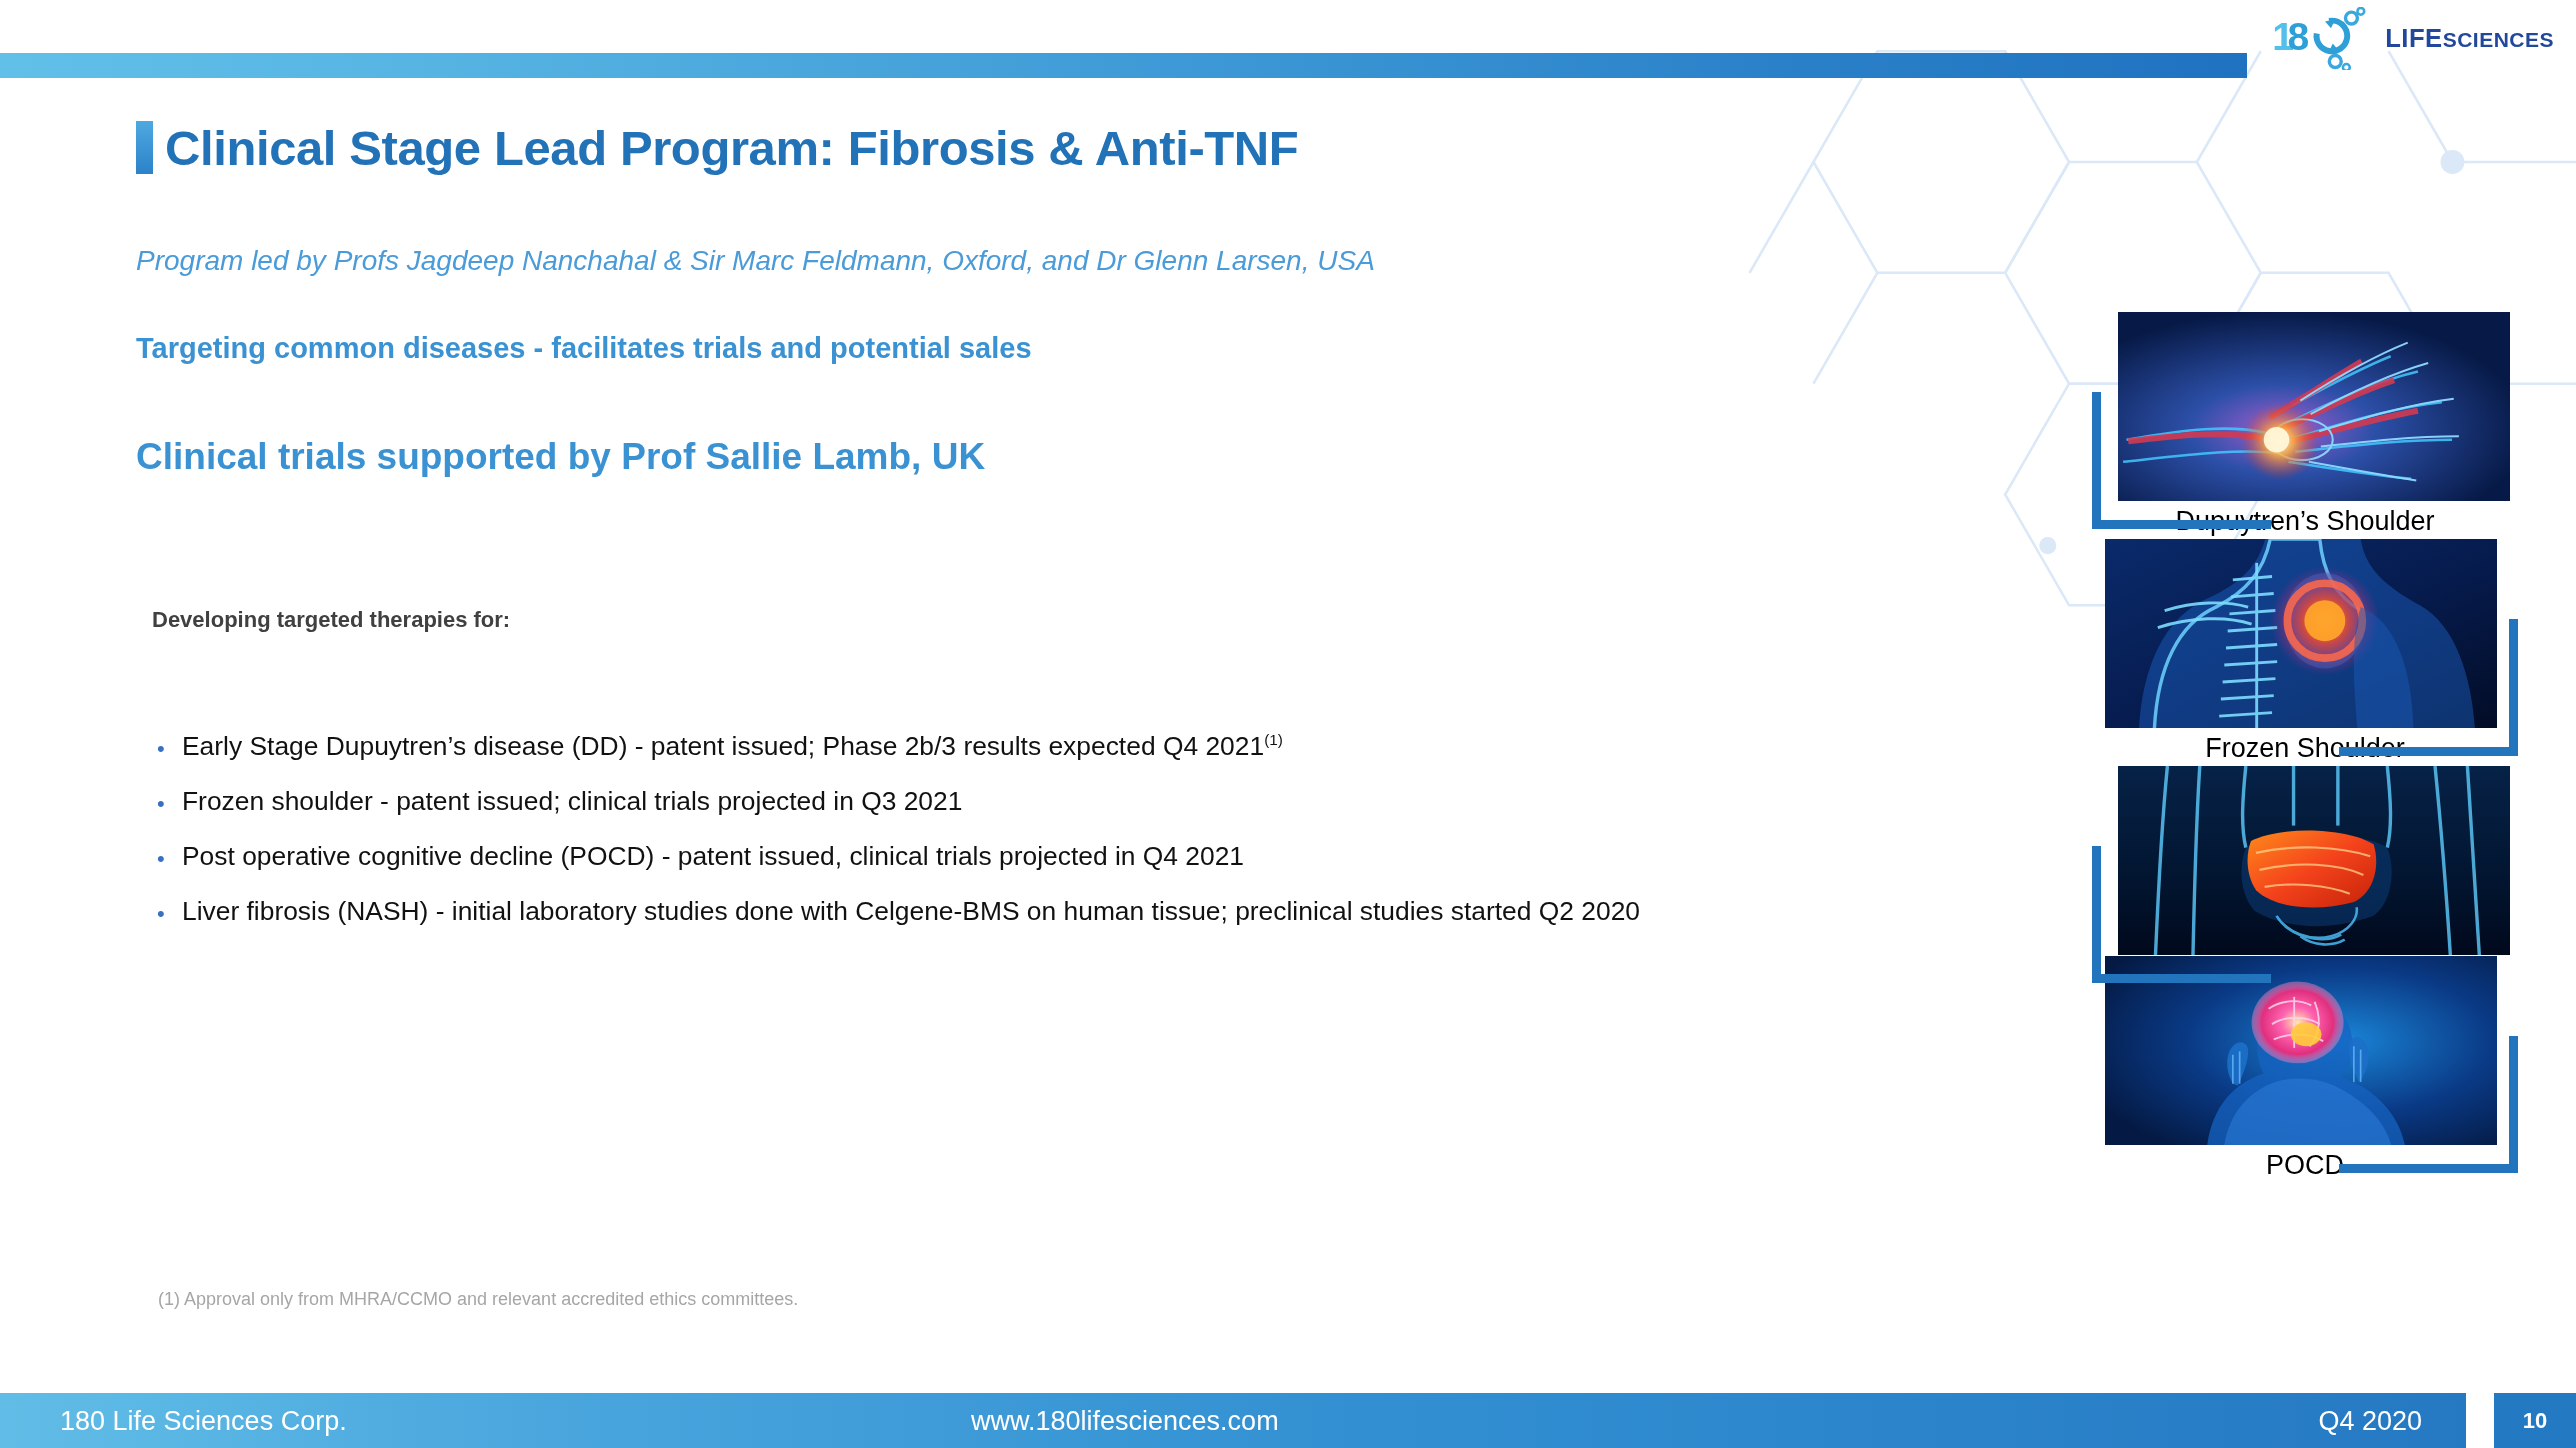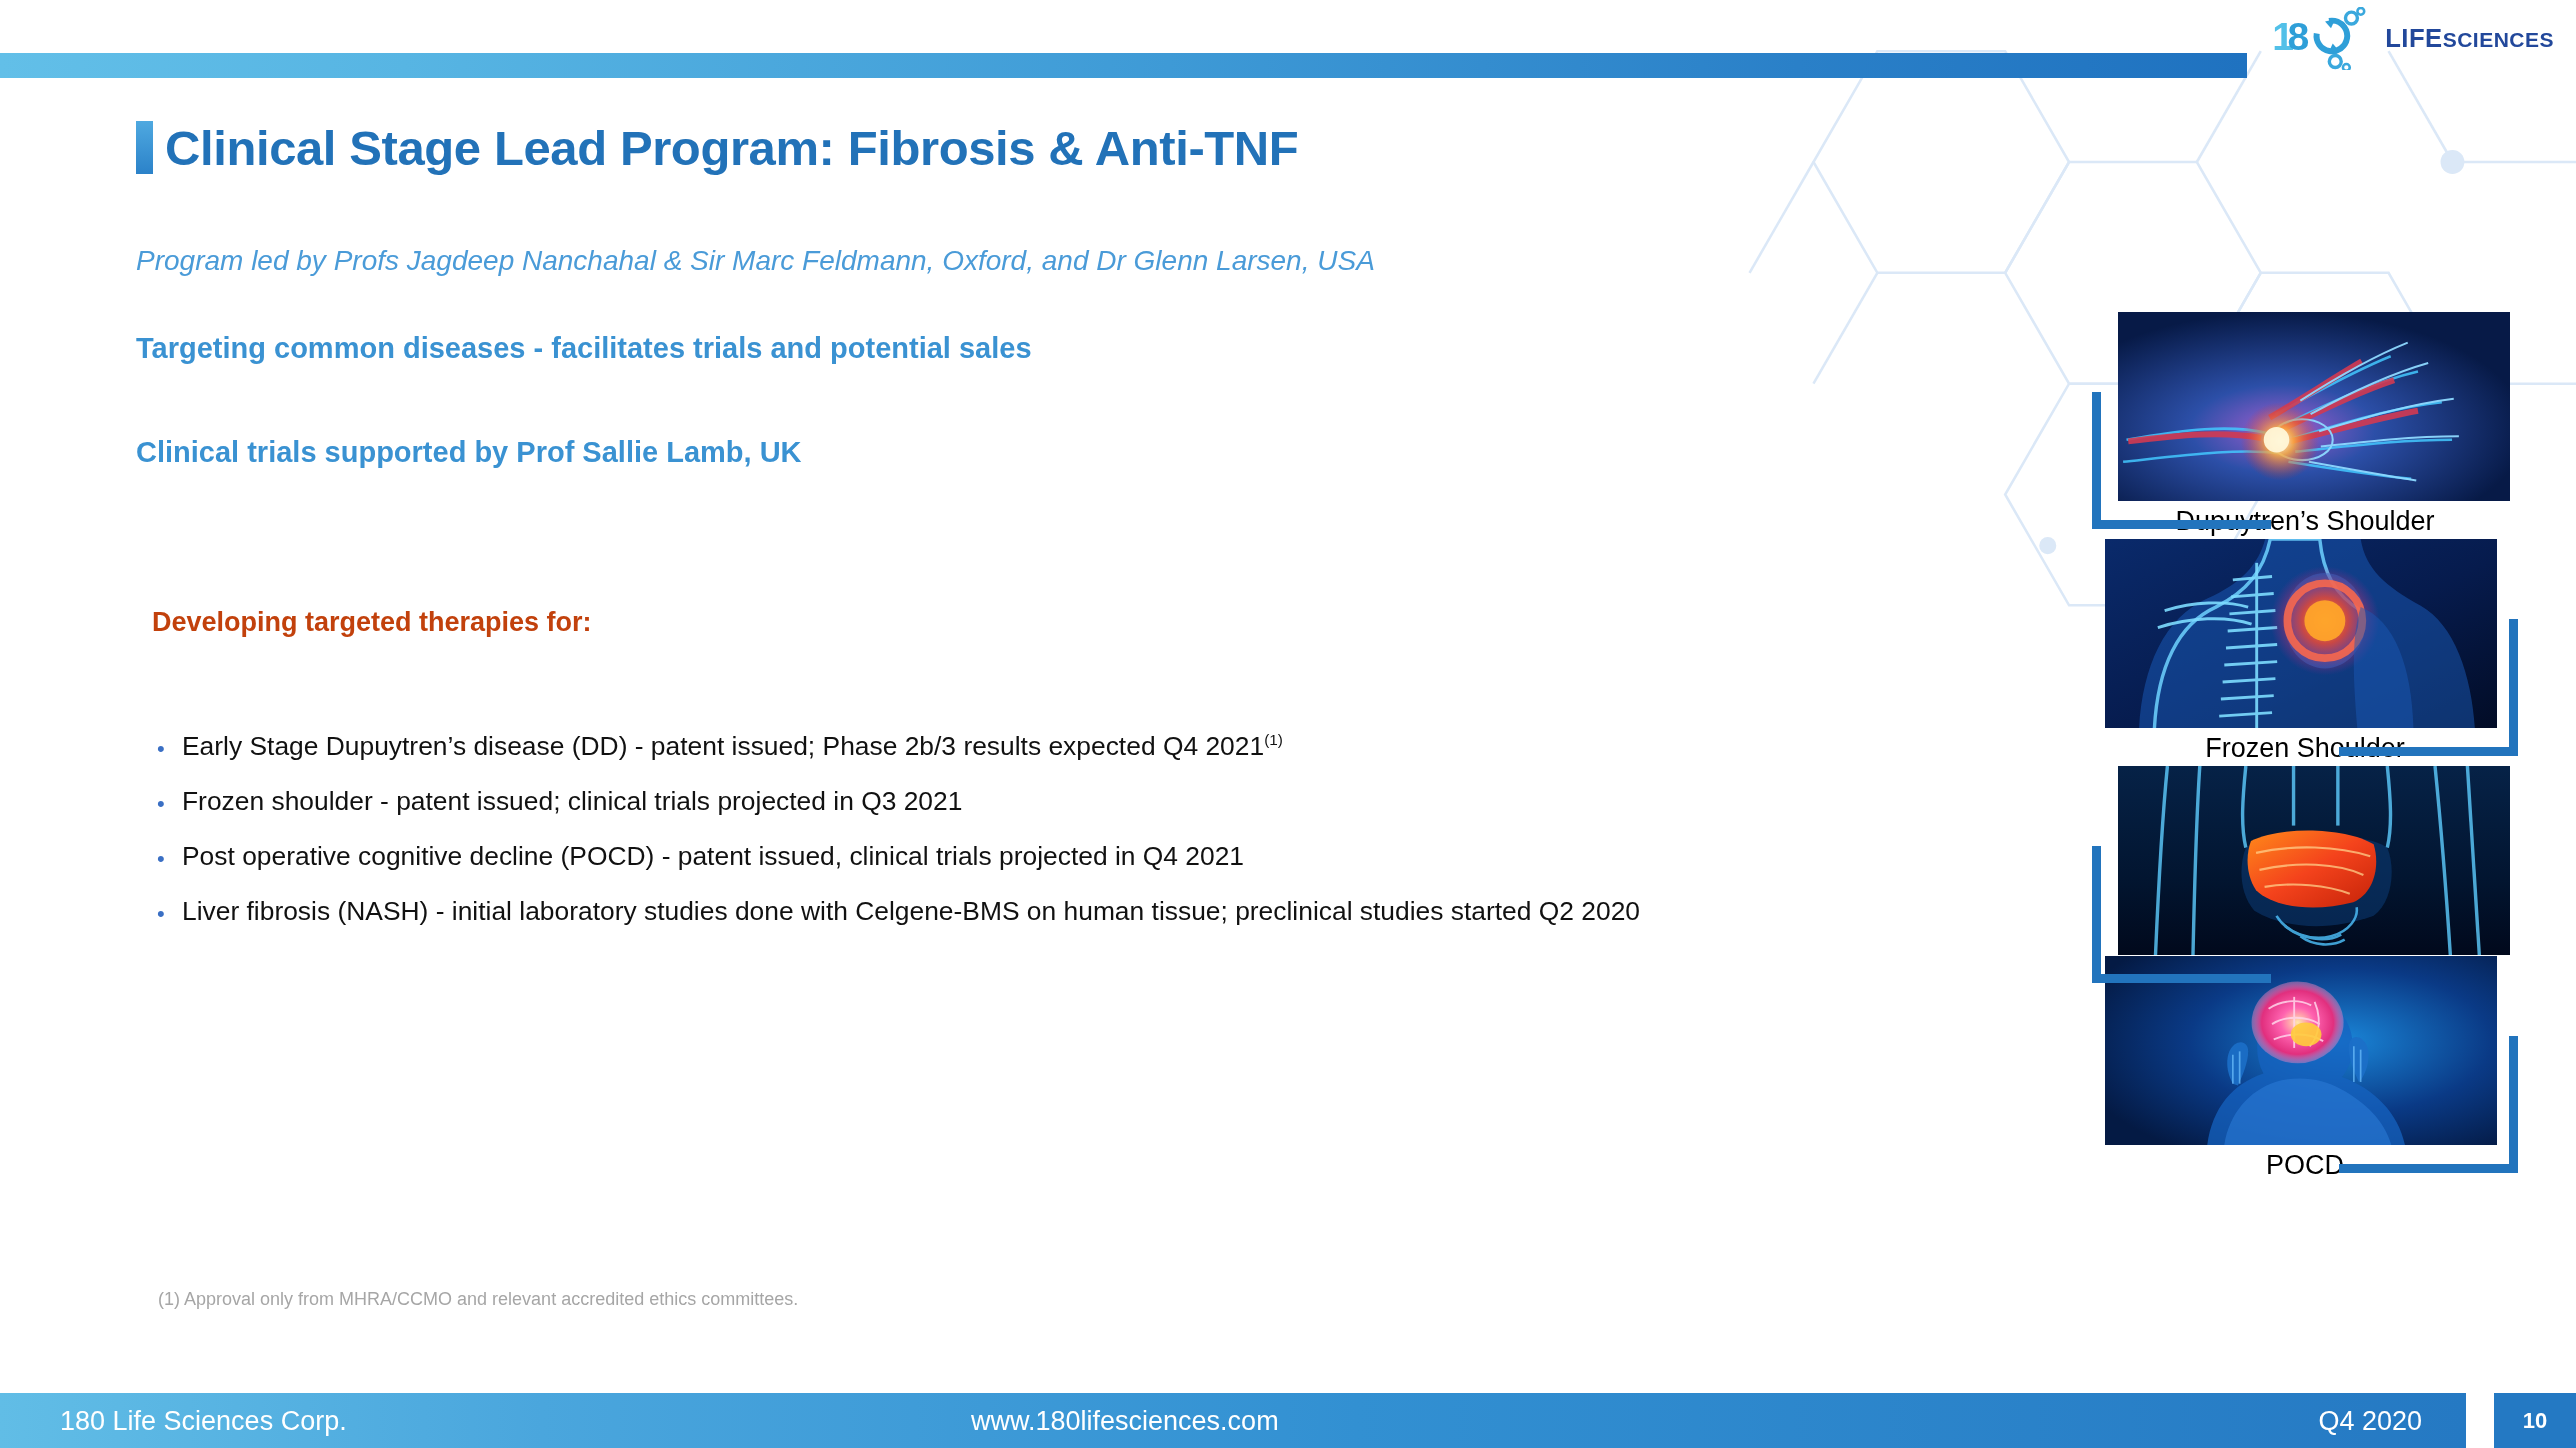--- a/index.html
+++ b/index.html
@@ -103,35 +103,35 @@
     font-size: 29px;
     font-weight: bold;
     color: #3a92d2;
     white-space: nowrap;
     z-index: 4;
   }
   .lead-2 {
     position: absolute;
     left: 136px;
     top: 436px;
-    font-size: 29px;
+    font-size: 37px;
     font-weight: bold;
     color: #3a92d2;
     white-space: nowrap;
     z-index: 4;
   }
 
   
   .dev-heading {
     position: absolute;
     left: 152px;
     top: 607px;
-    font-size: 27px;
+    font-size: 22px;
     font-weight: bold;
-    color: #c2410c;
+    color: #404040;
     white-space: nowrap;
     z-index: 4;
   }
   .bullets {
     position: absolute;
     left: 145px;
     top: 729px;
     width: 1858px;
     z-index: 4;
   }

